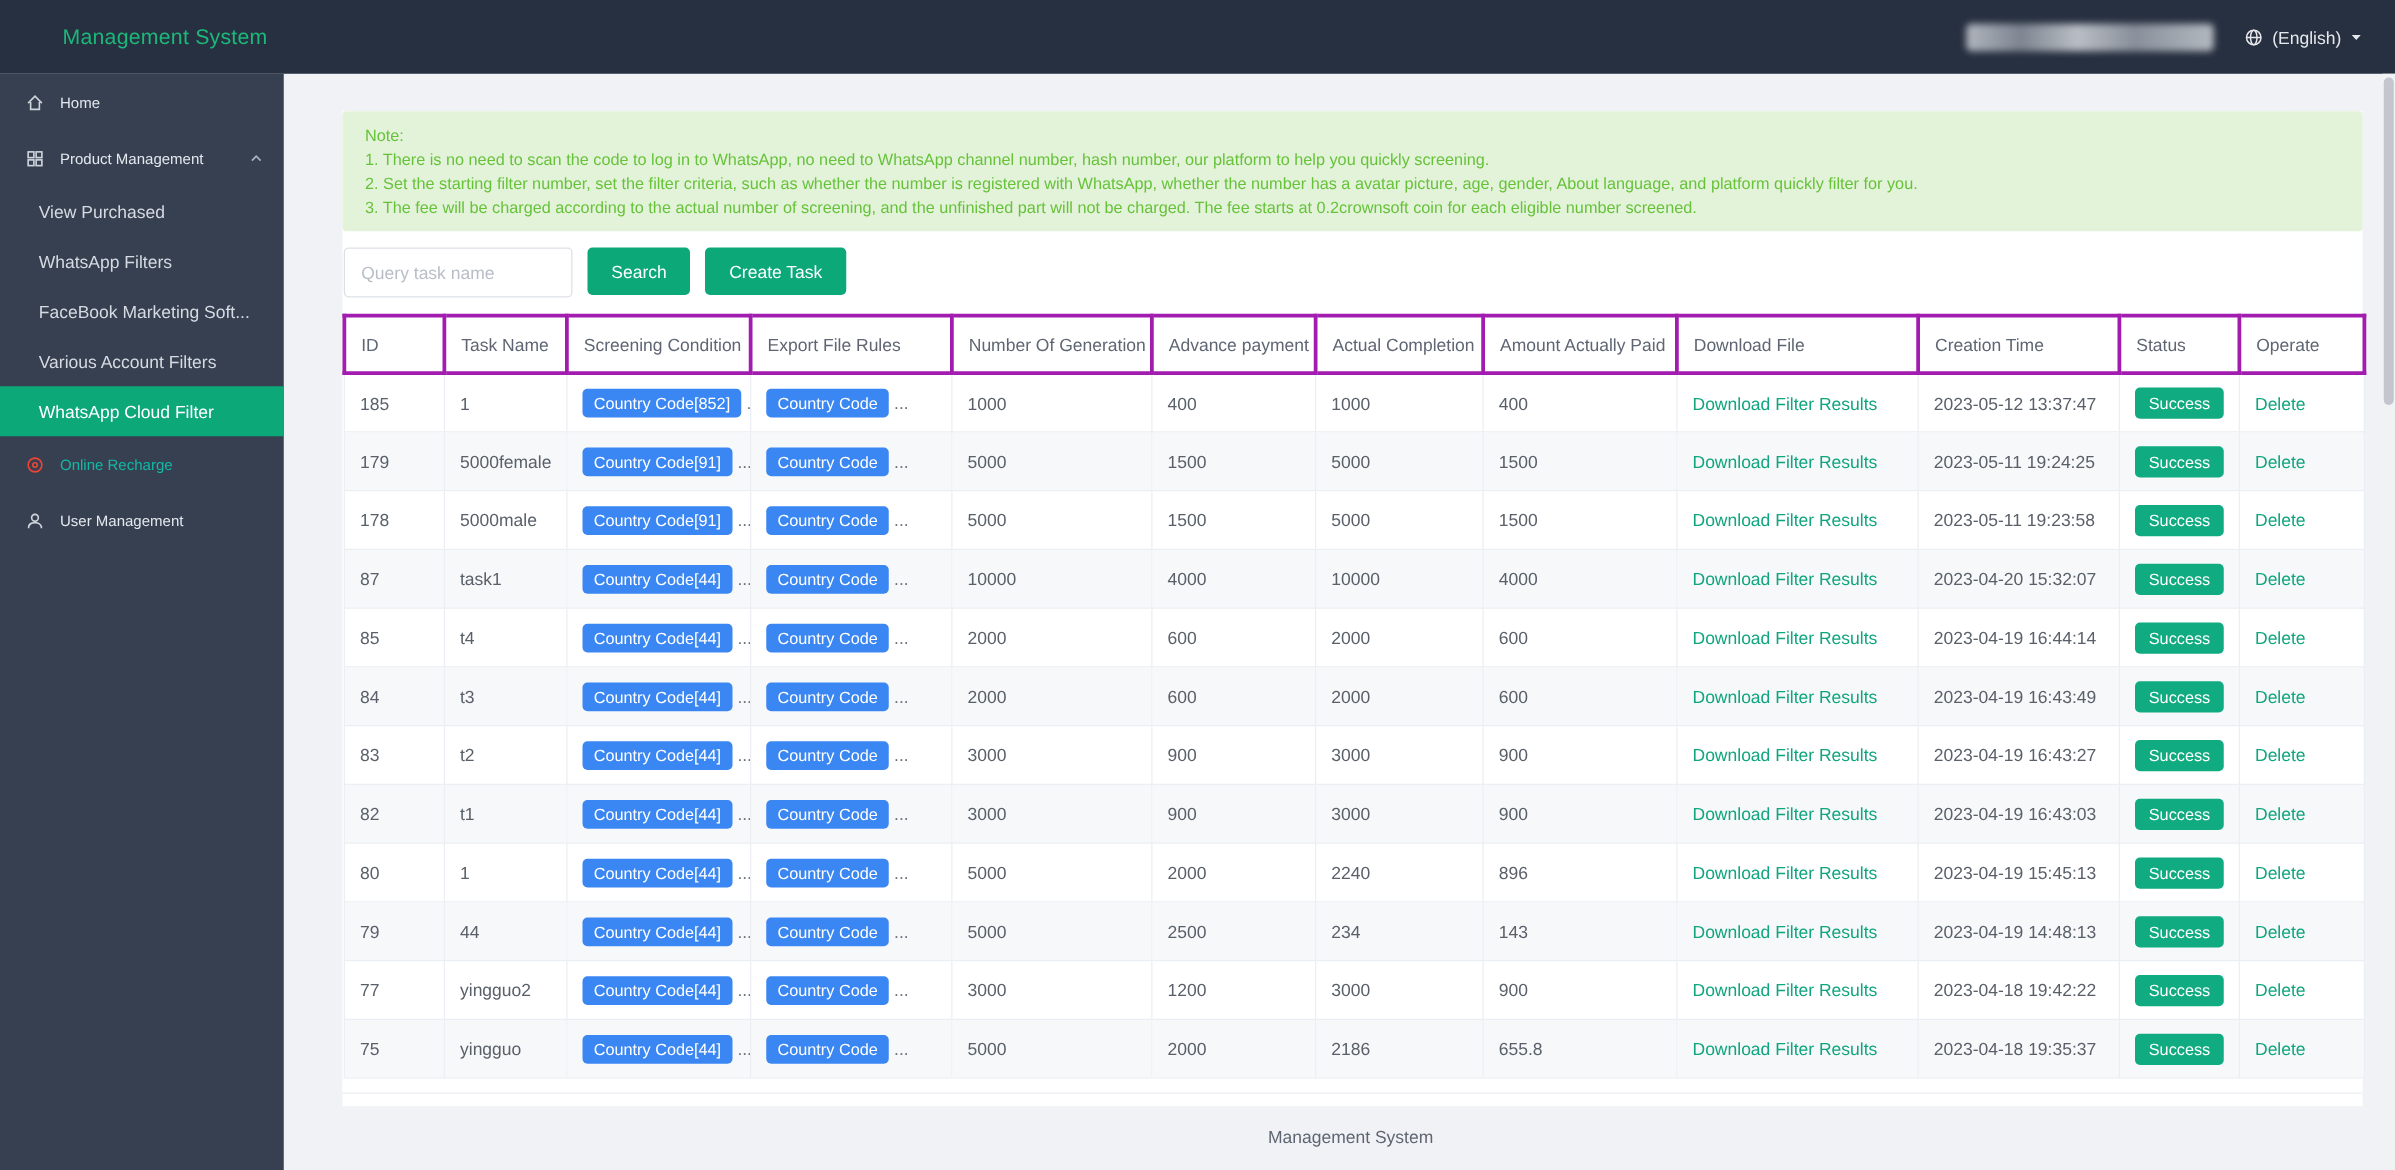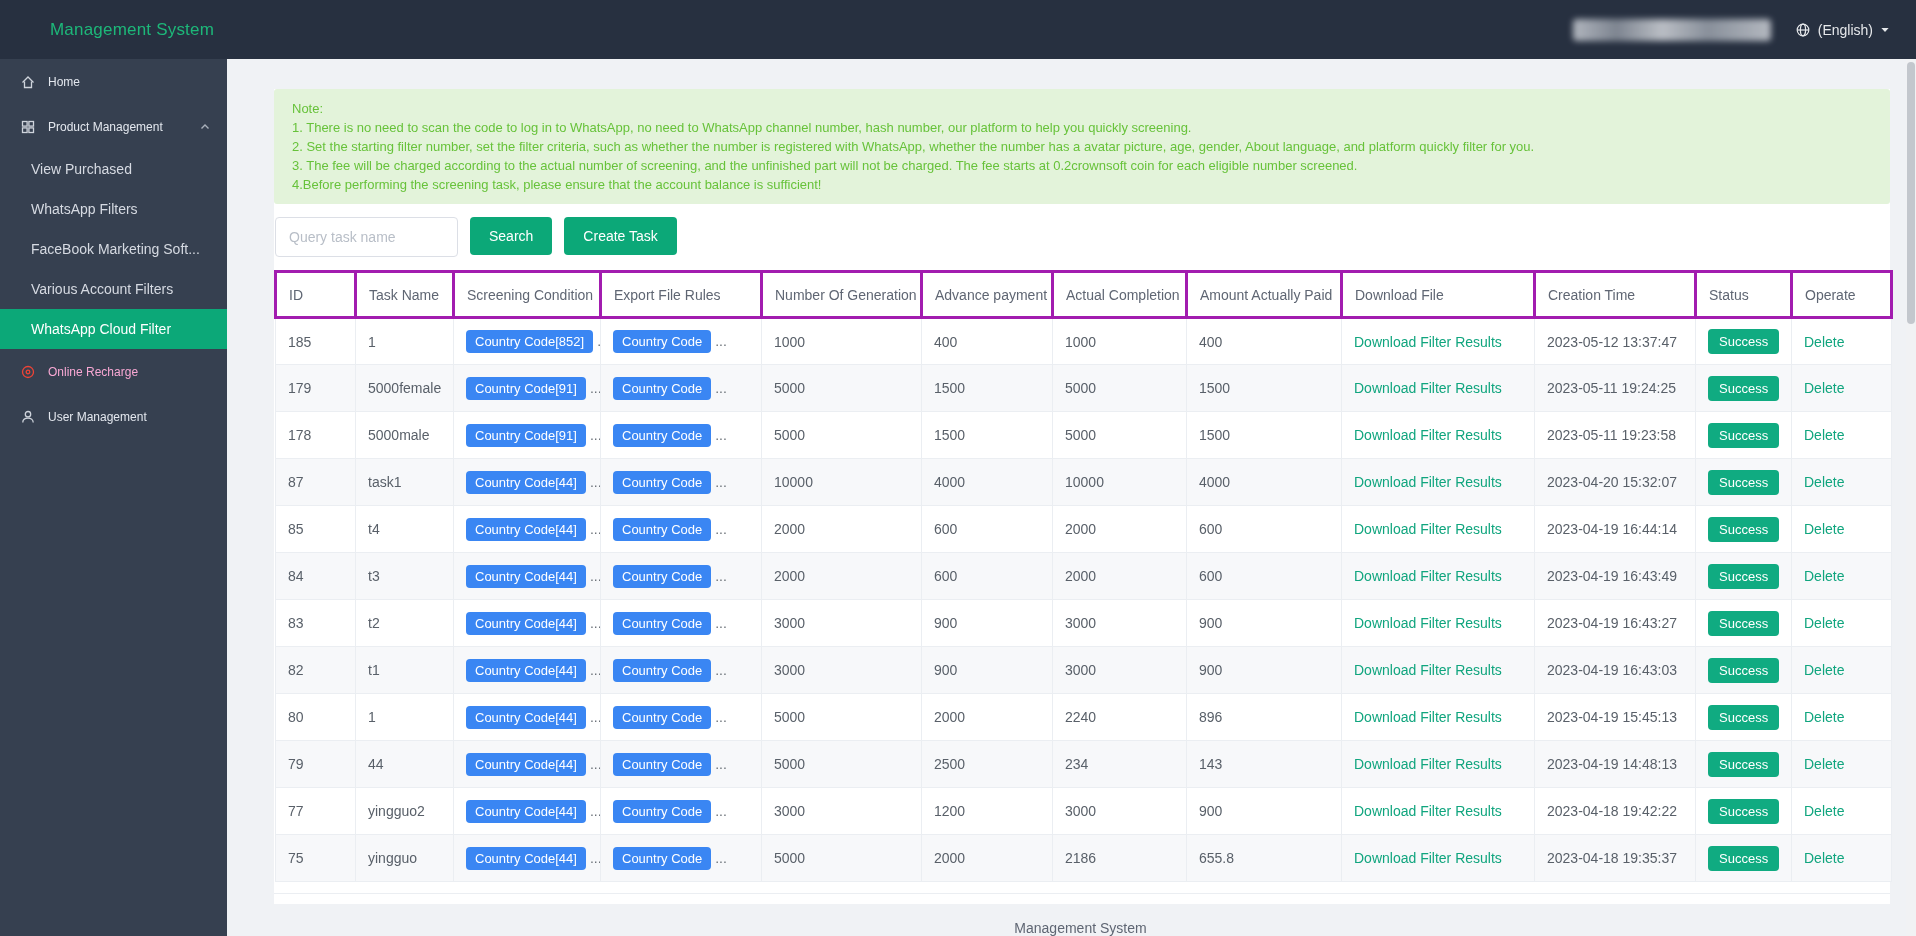--- a/index.html
+++ b/index.html
@@ -38,21 +38,21 @@
   }
   .menu-item .mi-icon { display: flex; color: #cfd4dc; }
   .menu-item .chev { margin-left: auto; color: #a9b0bb; display: flex; }
   .sub-item {
     height: 40px; display: flex; align-items: center;
     padding-left: 31px; color: #d6dae2; font-size: 14px; cursor: pointer;
     white-space: nowrap;
     text-align: right;
   }
   .sub-item.active { background: #0ca878; color: #ffffff; }
-  .menu-item.danger { color: #f9a8d4; }
+  .menu-item.danger { color: #14b8a6; }
   .menu-item.danger .mi-icon { color: #ee4436; }
 
   
   .content { position: absolute; top: 59px; left: 227px; right: 0; bottom: 0; background: #f0f2f5; margin-left: 18px; }
   .card { margin: 30px 44px 0 29px; width: 1616px; background: #ffffff; padding-bottom: 10px; }
 
   .note {
     background: #e3f3da; padding: 10px 18px; border-radius: 3px;
     color: #67c23a; font-size: 13px;
   }
@@ -184,21 +184,20 @@
 </div>
 
 <div class="content">
   <div class="card">
 
     <div class="note">
       <div class="note-line">Note:</div>
       <div class="note-line">1. There is no need to scan the code to log in to WhatsApp, no need to WhatsApp channel number, hash number, our platform to help you quickly screening.</div>
       <div class="note-line">2. Set the starting filter number, set the filter criteria, such as whether the number is registered with WhatsApp, whether the number has a avatar picture, age, gender, About language, and platform quickly filter for you.</div>
       <div class="note-line">3. The fee will be charged according to the actual number of screening, and the unfinished part will not be charged. The fee starts at 0.2crownsoft coin for each eligible number screened.</div>
-      <div class="note-line">4.Before performing the screening task, please ensure that the account balance is sufficient!</div>
     </div>
 
     <div class="toolbar">
       <input class="query-input" type="text" placeholder="Query task name" style="">
       <button class="btn">Search</button>
       <button class="btn">Create Task</button>
     </div>
 
     <table>
       <colgroup>

